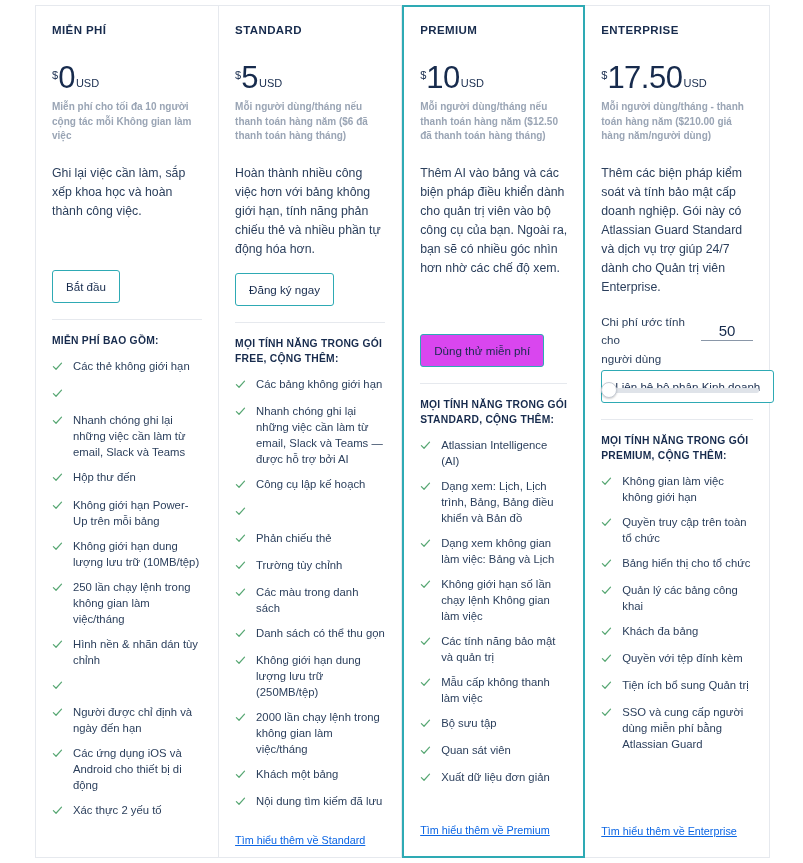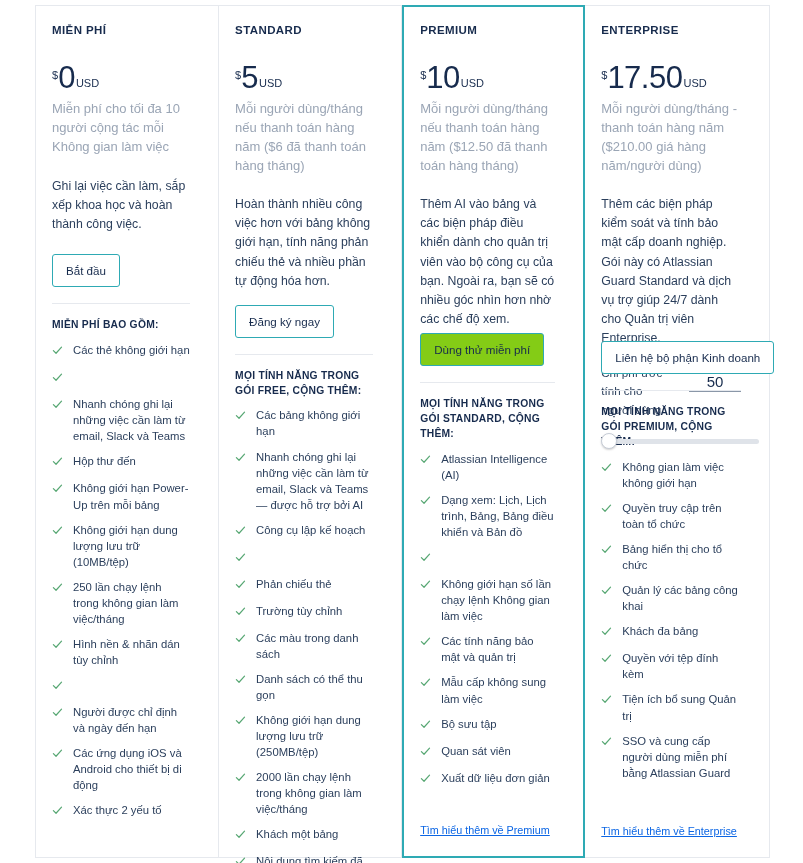--- a/index.html
+++ b/index.html
@@ -16,21 +16,21 @@
     width: 735px; height: 853px;
     display: flex;
     background: #ffffff;
     border: 1px solid #e6e9ee;
   }
   .plan-col {
     position: relative;
     width: 183.75px;
     display: flex;
     flex-direction: column;
-    padding: 18px 28px 0 16px;
+    padding: 18px 16px 0 16px;
     background: #ffffff;
     border-right: 1px solid #e6e9ee;
   }
   .plan-col:last-child { border-right: none; }
   .plan-col.highlight {
     border: 2px solid #2eaab4;
     margin: -1px 0;
     z-index: 3;
     padding-top: 17px;
   }
@@ -58,24 +58,25 @@
     letter-spacing: -0.5px;
   }
   .price-unit {
     font-size: 11px;
     color: #172b4d;
     margin-left: 1px;
     position: relative;
     top: -1px;
   }
   .price-note {
-    font-size: 13px;
+    font-size: 10px;
     line-height: 1.45;
     color: #9aa5b5;
     margin-bottom: 20px;
+    font-weight: bold;
   }
   .plan-desc {
     font-size: 12.3px;
     line-height: 1.55;
     color: #2b3f5c;
   }
   .est-block {
     margin-top: 16px;
     font-size: 11.6px;
     color: #2b3f5c;
@@ -116,21 +117,21 @@
     border: 1px solid #2eaab4;
     background: #ffffff;
     color: #172b4d;
     font-family: "Liberation Sans", sans-serif;
     font-size: 11.6px;
     padding: 9px 13px;
     border-radius: 3px;
     cursor: pointer;
     white-space: nowrap;
   }
-  .plan-btn.filled { background: #84cc16; }
+  .plan-btn.filled { background: #d946ef; }
   .features {
     border-top: 1px solid #e6e9ee;
     padding-top: 14px;
     flex: 0 0 auto;
   }
   .features-title {
     font-size: 10.3px;
     font-weight: bold;
     letter-spacing: 0.25px;
     color: #172b4d;
@@ -374,38 +375,39 @@
             <li class="feature-item">
               <span class="check-icon"><svg width="11" height="11" viewBox="0 0 12 12" aria-hidden="true">
                   <path d="M1.5 6.2 L4.4 9 L10.4 2.4" fill="none" stroke="#57a773" stroke-width="1.3" stroke-linecap="round" stroke-linejoin="round"></path>
                 </svg></span>
               <span>Dạng xem: Lịch, Lịch trình, Bảng, Bảng điều khiển và Bản đồ</span>
             </li>
             <li class="feature-item">
               <span class="check-icon"><svg width="11" height="11" viewBox="0 0 12 12" aria-hidden="true">
                   <path d="M1.5 6.2 L4.4 9 L10.4 2.4" fill="none" stroke="#57a773" stroke-width="1.3" stroke-linecap="round" stroke-linejoin="round"></path>
                 </svg></span>
+              <span>Dạng xem không gian làm việc: Bảng và Lịch</span>
             </li>
             <li class="feature-item">
               <span class="check-icon"><svg width="11" height="11" viewBox="0 0 12 12" aria-hidden="true">
                   <path d="M1.5 6.2 L4.4 9 L10.4 2.4" fill="none" stroke="#57a773" stroke-width="1.3" stroke-linecap="round" stroke-linejoin="round"></path>
                 </svg></span>
               <span>Không giới hạn số lần chạy lệnh Không gian làm việc</span>
             </li>
             <li class="feature-item">
               <span class="check-icon"><svg width="11" height="11" viewBox="0 0 12 12" aria-hidden="true">
                   <path d="M1.5 6.2 L4.4 9 L10.4 2.4" fill="none" stroke="#57a773" stroke-width="1.3" stroke-linecap="round" stroke-linejoin="round"></path>
                 </svg></span>
               <span>Các tính năng bảo mật và quản trị</span>
             </li>
             <li class="feature-item">
               <span class="check-icon"><svg width="11" height="11" viewBox="0 0 12 12" aria-hidden="true">
                   <path d="M1.5 6.2 L4.4 9 L10.4 2.4" fill="none" stroke="#57a773" stroke-width="1.3" stroke-linecap="round" stroke-linejoin="round"></path>
                 </svg></span>
-              <span>Mẫu cấp không sung làm việc</span>
+              <span>Mẫu cấp không thanh làm việc</span>
             </li>
             <li class="feature-item">
               <span class="check-icon"><svg width="11" height="11" viewBox="0 0 12 12" aria-hidden="true">
                   <path d="M1.5 6.2 L4.4 9 L10.4 2.4" fill="none" stroke="#57a773" stroke-width="1.3" stroke-linecap="round" stroke-linejoin="round"></path>
                 </svg></span>
               <span>Bộ sưu tập</span>
             </li>
             <li class="feature-item">
               <span class="check-icon"><svg width="11" height="11" viewBox="0 0 12 12" aria-hidden="true">
                   <path d="M1.5 6.2 L4.4 9 L10.4 2.4" fill="none" stroke="#57a773" stroke-width="1.3" stroke-linecap="round" stroke-linejoin="round"></path>

